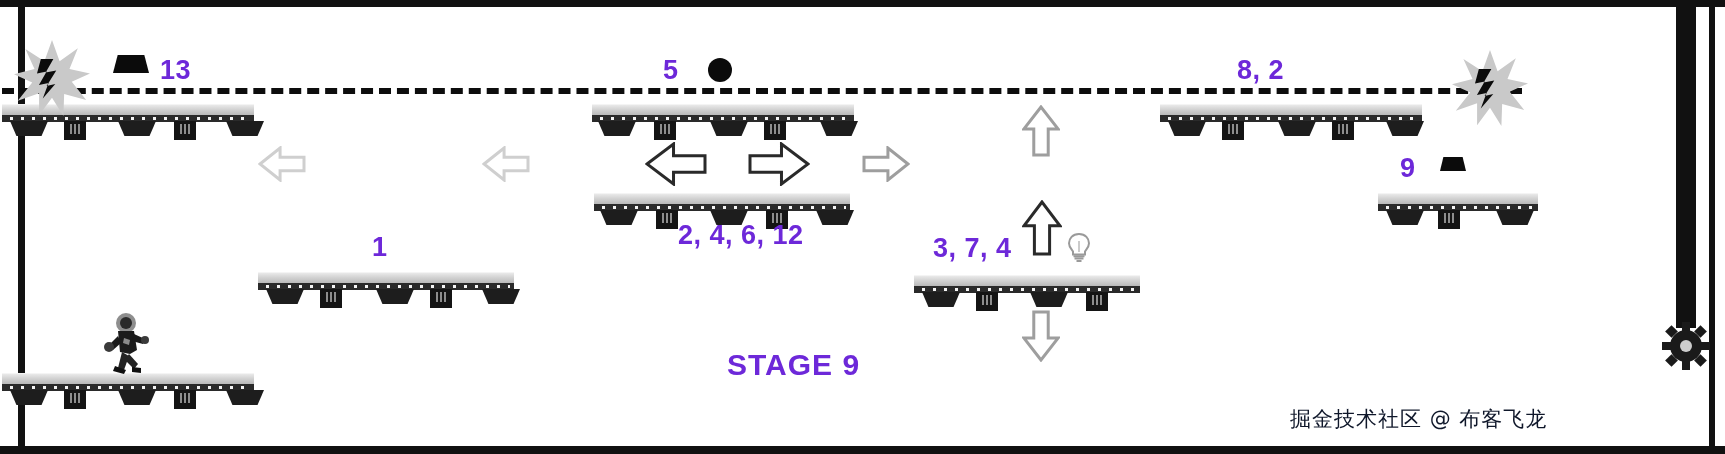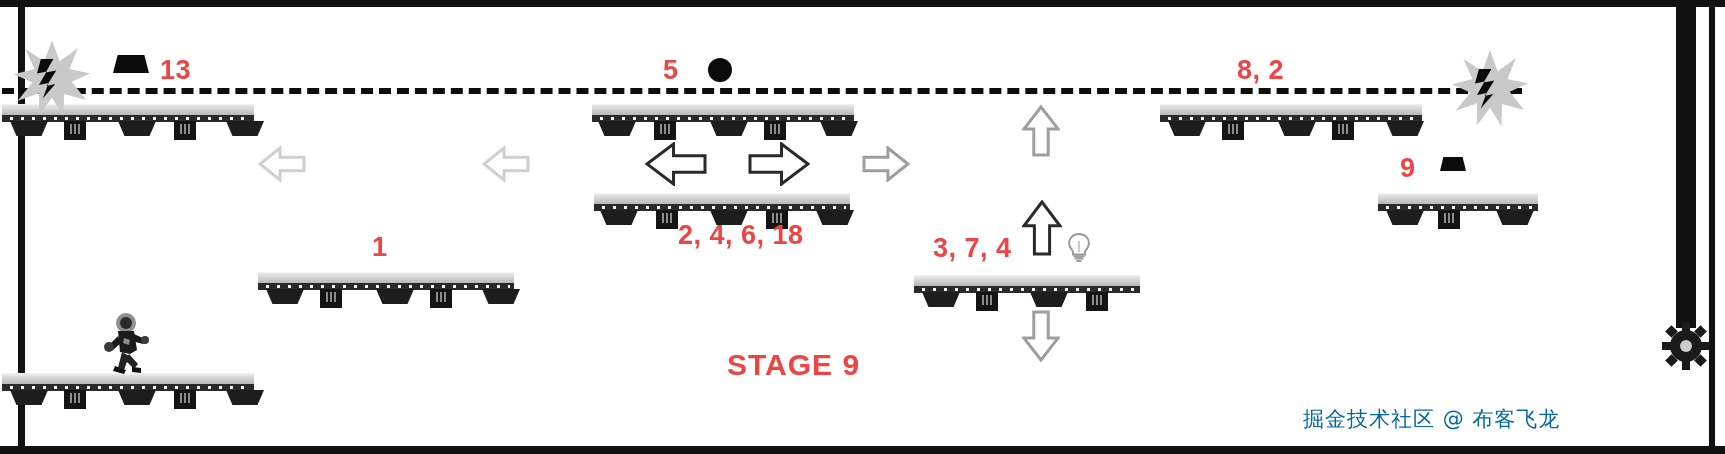--- a/index.html
+++ b/index.html
@@ -57,21 +57,21 @@
   .leg.tall::after{
     content:"";position:absolute;left:6px;top:3px;width:2px;height:10px;
     background:#8d8d8d;box-shadow:4px 0 0 #8d8d8d, 8px 0 0 #8d8d8d;
   }
 
   
   .lbl{
     position:absolute;
     font-family:"Liberation Sans",sans-serif;
     font-weight:bold;
-    color:#ef4444;
+    color:#6d28d9;
     white-space:nowrap;
     letter-spacing:.5px;
   }
   .lbl-num{font-size:27px;}
   .lbl-stage{font-size:30px;letter-spacing:1px;}
 
   
   .burst{position:absolute;}
   .burst .star{
     position:absolute;left:0;top:0;width:100%;height:100%;
@@ -100,24 +100,23 @@
   .gear{position:absolute;}
 
   
   .bulb{position:absolute;}
 
   
   .watermark{
     position:absolute;
     font-family:"DejaVu Sans",sans-serif;
     font-size:21px;
-    color:#0369a1;
+    color:#0f172a;
     white-space:nowrap;
     letter-spacing:1px;
-    margin-left:13px;
   }
 </style>
 </head>
 <body>
 
 <div id="stage">
 
   <div class="frame-top"></div>
   <div class="frame-bottom"></div>
   <div class="frame-left"></div>
@@ -259,21 +258,21 @@
           <path d="M19,50 L2,28.080000000000002 L11.78,28.080000000000002 L11.78,2 L26.22,2 L26.22,28.080000000000002 L36,28.080000000000002 Z" fill="#ffffff" stroke="#9e9e9e" stroke-width="3" stroke-linejoin="miter"></path>
         </svg>
       </div>
     </div>
   <div id="layer-labels">
       <div class="lbl lbl-num" id="label-13" style="left: 160px; top: 55px;">13</div>
       <div class="lbl lbl-num" id="label-5" style="left: 663px; top: 55px;">5</div>
       <div class="lbl lbl-num" id="label-8-10" style="left: 1237px; top: 55px;">8, 2</div>
       <div class="lbl lbl-num" id="label-9" style="left: 1400px; top: 153px;">9</div>
       <div class="lbl lbl-num" id="label-1" style="left: 372px; top: 232px;">1</div>
-      <div class="lbl lbl-num" id="label-2-4-6-12" style="left: 678px; top: 220px;">2, 4, 6, 18</div>
+      <div class="lbl lbl-num" id="label-2-4-6-12" style="left: 678px; top: 220px;">2, 4, 6, 12</div>
       <div class="lbl lbl-num" id="label-3-7-11" style="left: 933px; top: 233px;">3, 7, 4</div>
       <div class="lbl lbl-stage" id="stage-title" style="left: 727px; top: 348px;">STAGE 9</div>
     </div>
 
   <div id="ball-marker" class="dot" style="left: 708px; top: 58px; width: 24px; height: 24px;"></div>
 
   <div id="trapezoid-top" class="trap" style="left: 113px; top: 55px; width: 36px; height: 18px;"></div>
   <div id="trapezoid-right" class="trap" style="left: 1440px; top: 157px; width: 26px; height: 14px;"></div>
 
   <div id="lightbulb" class="bulb" style="left: 1066px; top: 233px;">

